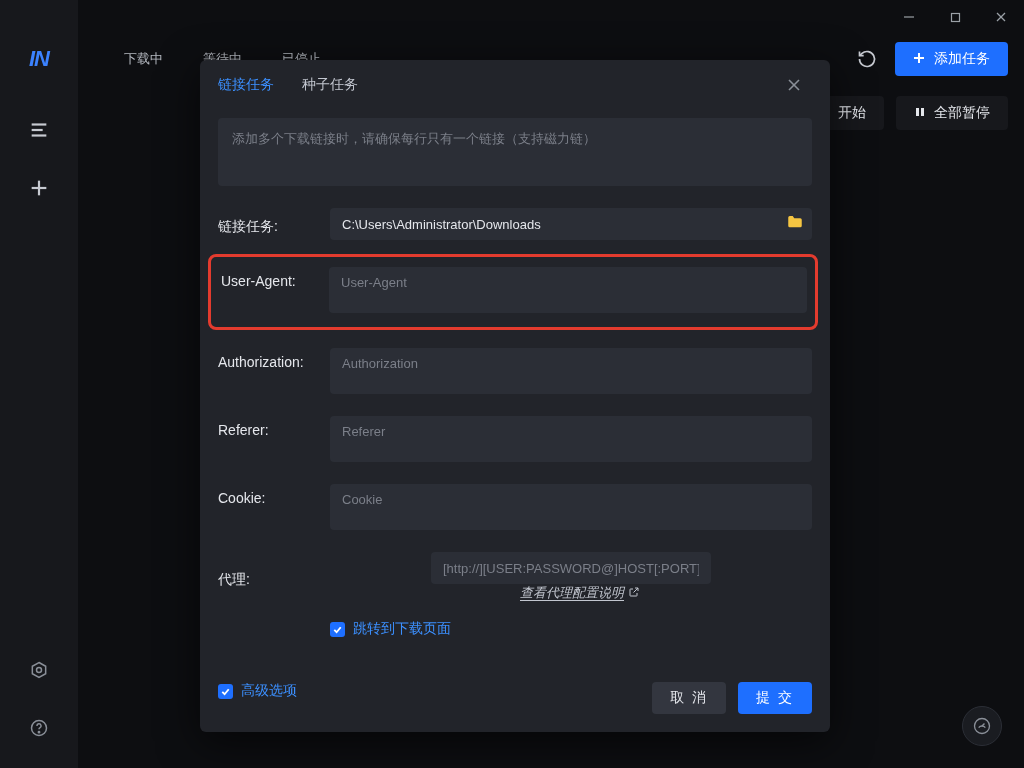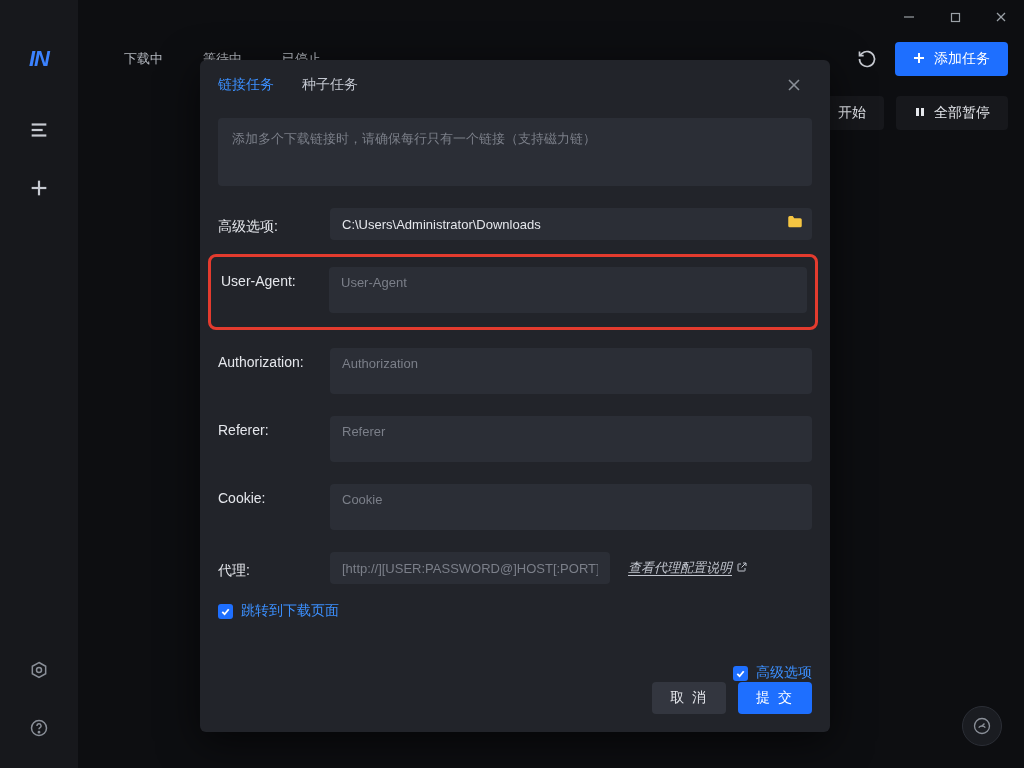--- a/index.html
+++ b/index.html
@@ -51,26 +51,26 @@
   .textarea-input::placeholder { color: #7b7f89; }
   .folder-icon { position: absolute; right: 8px; top: 50%; transform: translateY(-50%); }
 
   .highlight-row { border: 3px solid #e33b2e; border-radius: 8px; padding: 10px 8px 10px 6px; margin: 14px -6px 2px -10px; }
   .highlight-row .form-row { margin-top: 0; }
   .highlight-row .form-label { padding-left: 4px; }
 
   .proxy-input { width: 280px; }
   .proxy-link { color: #c2c6cf; font-size: 13px; text-decoration: underline; text-underline-offset: 3px; margin-left: 18px; display: inline-flex; align-items: center; gap: 4px; font-style: italic; }
 
-  .checkbox-row { display: flex; align-items: center; gap: 8px; margin-top: 18px; }
+  .checkbox-row { display: flex; align-items: center; gap: 8px; margin-top: 18px; margin-left: 112px; }
   .chk { width: 15px; height: 15px; background: #1e6fff; border-radius: 3px; display: inline-flex; align-items:center; justify-content:center; flex:none; }
   .chk svg { display:block; }
   .chk-label { color: #3c90ff; font-size: 14px; }
 
-  .modal-footer { display: flex; align-items: flex-end; padding: 16px 18px 0 18px; margin-top: 22px; flex-direction: column; }
+  .modal-footer { display: flex; align-items: flex-start; padding: 16px 18px 0 18px; margin-top: 22px; }
   .adv-toggle { display: inline-flex; align-items:center; gap: 8px; }
   .adv-label { color: #3c90ff; font-size: 14px; }
   .footer-actions { margin-left: auto; display: flex; gap: 12px; }
   .btn-cancel { background: #33363f; color: #e5e7ec; border: none; border-radius: 4px; height: 32px; padding: 0 18px; font-size: 14px; letter-spacing: 2px; }
   .btn-submit { background: #1e6fff; color: #fff; border: none; border-radius: 4px; height: 32px; padding: 0 18px; font-size: 14px; letter-spacing: 2px; }
 </style>
 </head>
 <body>
 
 <div class="titlebar">
@@ -193,21 +193,21 @@
           <line x1="12" y1="2" x2="2" y2="12"></line>
         </svg>
     </div>
   </div>
 
   <div class="modal-body">
     <textarea class="url-area" placeholder="添加多个下载链接时，请确保每行只有一个链接（支持磁力链）" style=""></textarea>
 
 
     <div class="form-row">
-      <div class="form-label">高级选项:</div>
+      <div class="form-label">链接任务:</div>
       <div class="form-field">
         <input class="text-input" style="padding-right: 34px;" value="C:\Users\Administrator\Downloads">
         <span class="folder-icon">
           <svg width="18" height="18" viewBox="0 0 24 24" fill="#f5c542">
               <path d="M3 6a2 2 0 0 1 2-2h4l2 3h8a2 2 0 0 1 2 2v8a2 2 0 0 1-2 2H5a2 2 0 0 1-2-2V6z"></path>
             </svg>
         </span>
       </div>
     </div>
 
@@ -236,21 +236,21 @@
 
     <div class="form-row tall">
       <div class="form-label">Cookie:</div>
       <div class="form-field">
         <textarea class="textarea-input" placeholder="Cookie" style=""></textarea>
       </div>
     </div>
 
     <div class="form-row">
       <div class="form-label">代理:</div>
-      <div class="form-field" style="display:flex;align-items:center;">
+      <div class="form-field" style="display:flex;align-items:center;flex-direction:column;">
         <input class="text-input proxy-input" placeholder="[http://][USER:PASSWORD@]HOST[:PORT]" style="">
         <a class="proxy-link">
           <span>查看代理配置说明</span>
           <span>
             <svg width="12" height="12" viewBox="0 0 24 24" fill="none" stroke="currentColor" stroke-width="2">
                 <path d="M14 4h6v6"></path>
                 <path d="M20 4l-9 9"></path>
                 <path d="M18 14v5a1 1 0 0 1-1 1H5a1 1 0 0 1-1-1V7a1 1 0 0 1 1-1h5"></path>
               </svg>
           </span>

